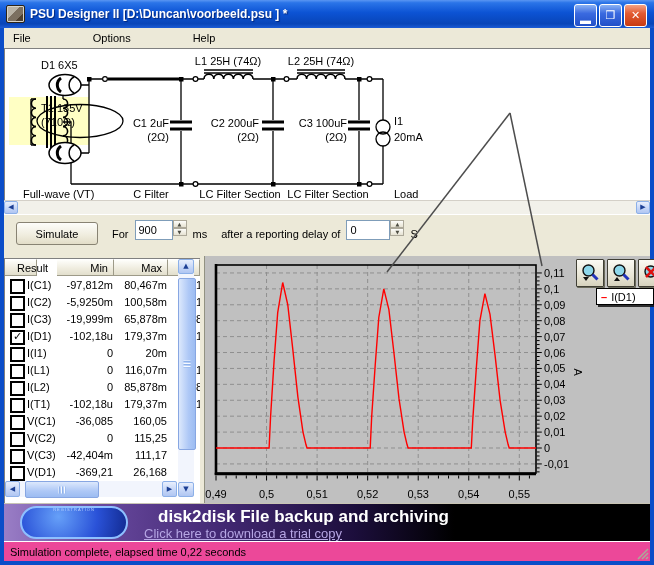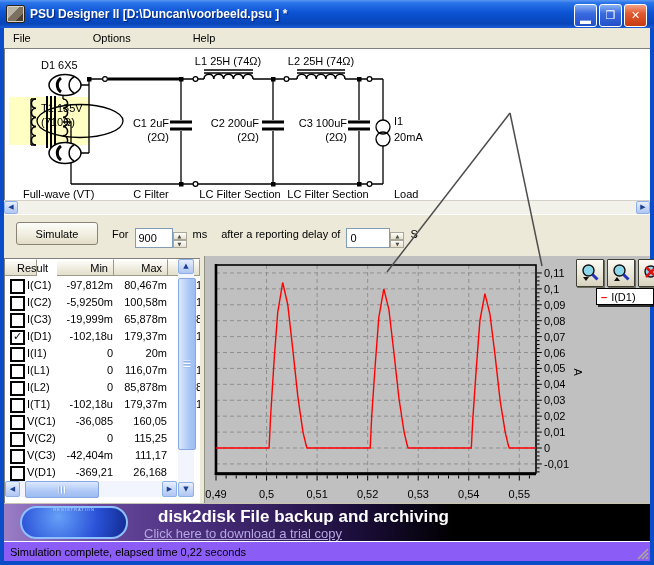--- a/index.html
+++ b/index.html
@@ -42,21 +42,21 @@
     width:7px;height:7px;
     background:repeating-linear-gradient(180deg,#f6faff 0 1px,#8fb2ea 1px 2px,transparent 2px 3px);}
   .grip.h{background:repeating-linear-gradient(90deg,#f6faff 0 1px,#8fb2ea 1px 2px,transparent 2px 3px);}
   
   .toolbar{left:4px;top:214px;width:646px;height:38px;background:#ece9d8;
     border-top:1px solid #fff;box-sizing:border-box;display:flex;align-items:center;}
   .btn-simulate{margin-left:12px;width:82px;height:23px;border:1px solid #888373;border-radius:3px;
     background:linear-gradient(180deg,#fdfdfa,#efecdd 60%,#e2ddc8);font-size:11px;
     font-family:"Liberation Sans",sans-serif;}
   .tb-label{margin:0 6px;color:#000;}
-  .spin-wrap{display:flex;align-items:flex-end;height:28px;}
+  .spin-wrap{display:flex;align-items:flex-start;height:28px;}
   .tb-input{width:38px;height:20px;border:1px solid #7f9db9;background:#fff;
     font:11px "Liberation Sans",sans-serif;padding:0 3px;box-sizing:border-box;}
   .spins{display:flex;flex-direction:column;width:14px;}
   .spin{flex:1;border:1px solid #aca899;background:linear-gradient(180deg,#fdfdfa,#e6e2d2);
     font-size:5px;color:#4d4d42;display:flex;align-items:center;justify-content:center;
     font-family:"DejaVu Sans",sans-serif;box-sizing:border-box;}
   
   .main{left:4px;top:252px;width:646px;height:251px;background:#ece9d8;}
   .results-area{position:absolute;left:0;top:6px;width:196px;height:245px;background:#fff;
     border-top:1px solid #808080;border-left:1px solid #808080;box-sizing:border-box;overflow:hidden;}
@@ -93,21 +93,21 @@
     border-top:1px solid #c8c4b4;box-sizing:border-box;overflow:hidden;}
   .price-blob{position:absolute;left:16px;top:2px;width:108px;height:33px;border-radius:17px;
     background:radial-gradient(circle at 35% 30%,#66a0f8,#2a52d8 55%,#122a90);
     border:2px solid #8ec0ff;box-sizing:border-box;color:#fff;text-align:center;}
   .price-main{font-size:18px;font-weight:bold;font-style:italic;line-height:20px;letter-spacing:-1px;}
   .price-sup{font-size:9px;vertical-align:super;}
   .price-sub{font-size:4px;letter-spacing:1px;color:#bcd4ff;line-height:4px;}
   .banner-headline{position:absolute;left:140px;top:3px;color:#fff;font-weight:bold;font-size:17px;white-space:nowrap;margin-left:14px;}
   .banner-link{position:absolute;left:140px;top:22px;color:#b6a6e4;font-size:13px;text-decoration:underline;white-space:nowrap;}
   
-  .statusbar{left:4px;top:541px;width:646px;height:20px;background:#8b5cf6;
+  .statusbar{left:4px;top:541px;width:646px;height:20px;background:#ec4899;
     border-top:1px solid #fff;box-sizing:border-box;color:#000;display:flex;align-items:center;}
   .status-text{margin-left:6px;}
   .resize-grip{position:absolute;right:1px;bottom:1px;}
   
   #annot{left:0;top:0;z-index:40;pointer-events:none;}
   text{font-family:"Liberation Sans","DejaVu Sans",sans-serif;}
 </style>
 </head>
 <body>
 

